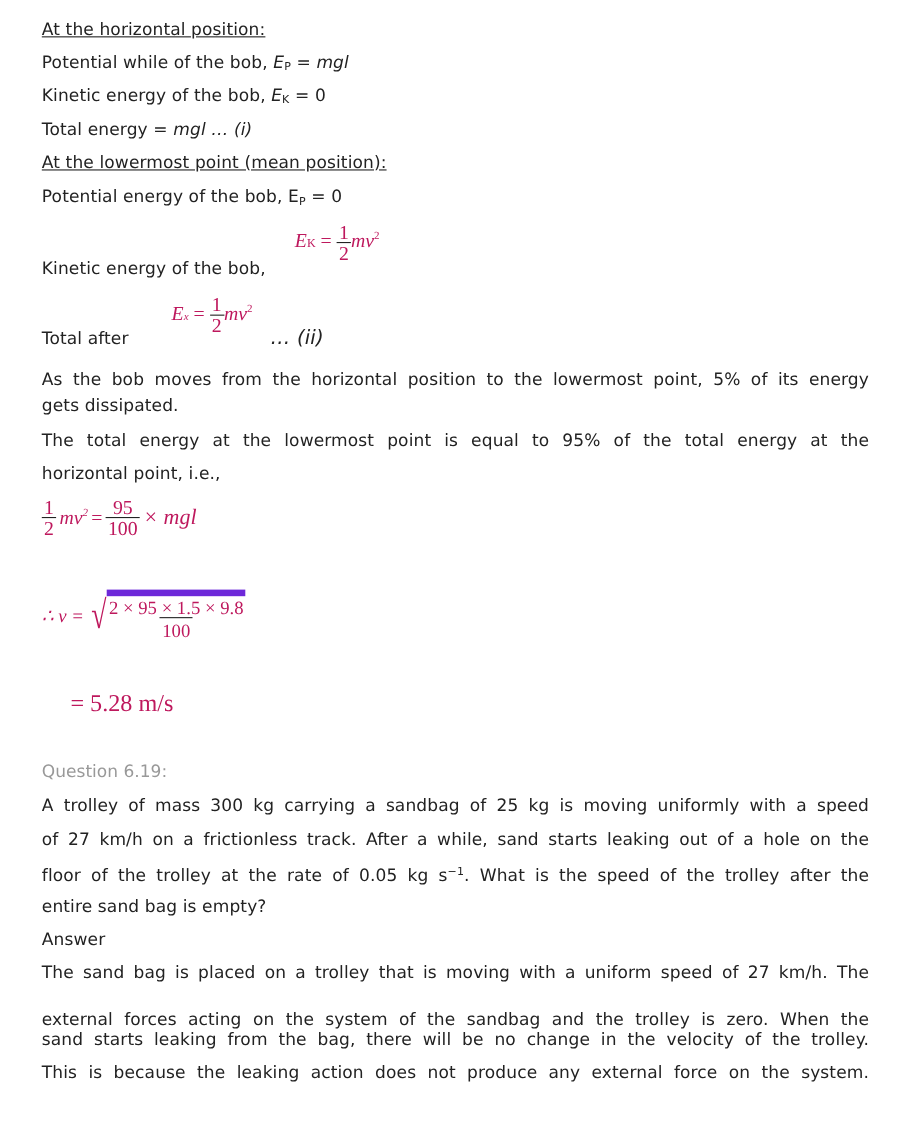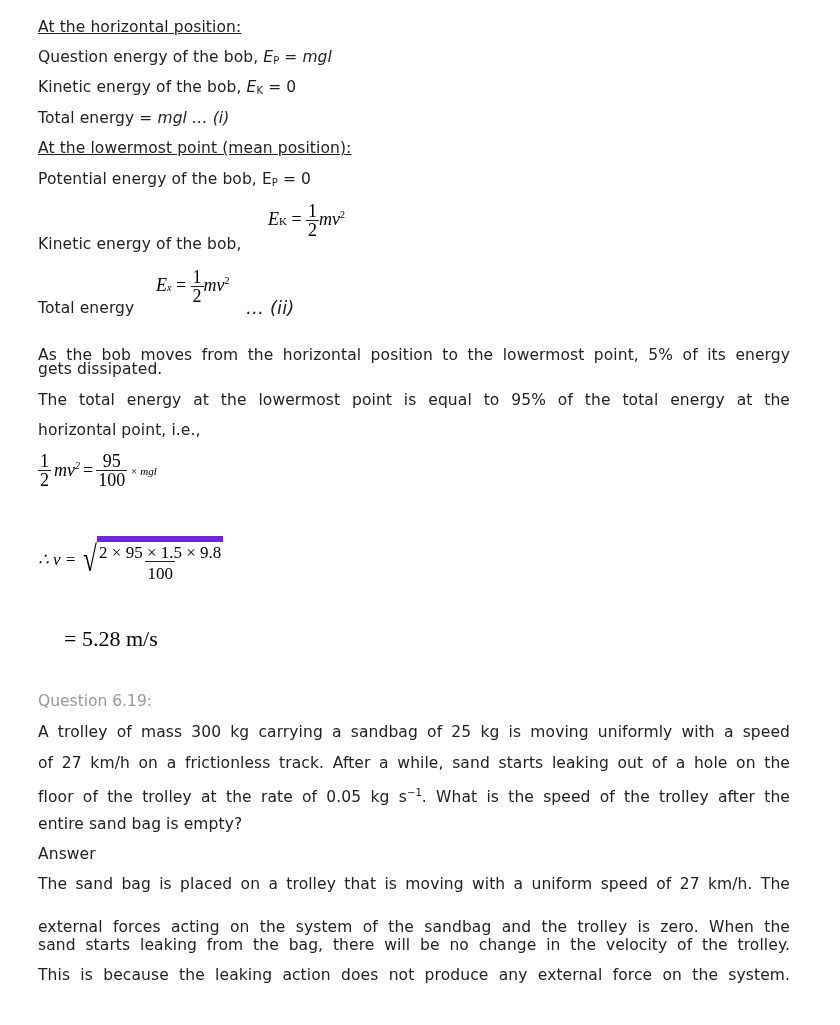--- a/index.html
+++ b/index.html
@@ -4,36 +4,36 @@
 <style>
   html, body { margin:0; padding:0; background:#ffffff; }
   body { width:840px; height:1025px; position:relative; overflow:hidden;
          font-family:"DejaVu Sans", sans-serif; color:#222; }
   .ln { position:absolute; left:38px; font-size:15.5px; white-space:nowrap; line-height:20px; letter-spacing:0.1px; }
   .u { text-decoration:underline; }
   .it { font-style:italic; }
   .subn { font-size:10px; vertical-align:-2px; }
   .just { position:absolute; left:38px; width:752px; font-size:15.5px; line-height:30.5px; text-align:justify; text-align-last:justify; letter-spacing:0.1px; }
   .just.last { text-align-last:left; }
-  .serif { font-family:"Liberation Serif", "DejaVu Serif", serif; color:#000000; }
+  .serif { font-family:"Liberation Serif", "DejaVu Serif", serif; color:#be185d; }
   .frac { display:inline-flex; flex-direction:column; align-items:center; vertical-align:middle; }
   .frac .num { line-height:1; padding:0 2px; }
   .frac .den { line-height:1; padding:0 2px; border-top:1px solid #222; }
   .q { position:absolute; left:38px; color:#999; font-size:15.5px; font-weight:normal; }
   sup { font-size:10px; }
 </style>
 </head>
 <body>
 
 <div>
 
   <div class="ln u" style="top:17px">At the horizontal position:</div>
 
   <div class="ln" style="top:47px">
-    <span>Question energy of the bob, </span><span class="it">E</span><span class="subn">P</span><span class="it"> = mgl</span>
+    <span>Potential while of the bob, </span><span class="it">E</span><span class="subn">P</span><span class="it"> = mgl</span>
   </div>
 
   <div class="ln" style="top:77px">
     <span>Kinetic energy of the bob, </span><span class="it">E</span><span class="subn">K</span><span> = 0</span>
   </div>
 
   <div class="ln" style="top:108px">
     <span>Total energy = </span><span class="it">mgl</span><span class="it"> … (i)</span>
   </div>
 
@@ -46,48 +46,48 @@
   <div class="ln" style="top:234px">Kinetic energy of the bob,</div>
   <div class="serif" style="position:absolute; left:268px; top:202px; font-size:18px;">
     <span class="it">E</span><span style="font-size:11px">K</span>
     <span>=</span>
     <span class="frac">
         <span class="num">1</span>
         <span class="den">2</span>
       </span><span class="it">mv</span><sup>2</sup>
   </div>
 
-  <div class="ln" style="top:298px">Total energy</div>
+  <div class="ln" style="top:298px">Total after</div>
   <div class="serif" style="position:absolute; left:156px; top:268px; font-size:18px;">
     <span class="it">E</span><span style="font-size:10px; font-style:italic">x</span>
     <span>=</span>
     <span class="frac">
         <span class="num">1</span>
         <span class="den">2</span>
       </span><span class="it">mv</span><sup>2</sup>
   </div>
   <div class="ln it" style="top:298px; left:246px; font-size:18px">… (ii)</div>
 
-  <div class="just" style="top:340px">As the bob moves from the horizontal position to the lowermost point, 5% of its energy</div>
+  <div class="just" style="top:330px">As the bob moves from the horizontal position to the lowermost point, 5% of its energy</div>
   <div class="just last" style="top:354px">gets dissipated.</div>
   <div class="just" style="top:385px">The total energy at the lowermost point is equal to 95% of the total energy at the</div>
   <div class="just last" style="top:415px">horizontal point, i.e.,</div>
 
   <div class="serif" style="position:absolute; left:38px; top:452px; font-size:18px; display:flex; align-items:center; gap:3px;">
     <span class="frac">
         <span class="num">1</span>
         <span class="den">2</span>
       </span>
     <span class="it"><span>mv</span><sup>2</sup></span>
     <span>=</span>
     <span class="frac">
         <span class="num">95</span>
         <span class="den">100</span>
       </span>
-    <span class="it" style="font-size:11px">× mgl</span>
+    <span class="it" style="font-size:20px">× mgl</span>
   </div>
 
   <div class="serif" style="position:absolute; left:38px; top:536px; font-size:17px; display:flex; align-items:center;">
     <span class="it" style="margin-right:4px">∴ v =</span>
     <span style="font-size:36px; line-height:1; transform:scaleX(0.7); display:inline-block; margin-right:-3px;">√</span>
     <span class="frac" style="border-top:6px solid #6d28d9; padding-top:2px;">
         <span class="num">2 × 95 × 1.5 × 9.8</span>
         <span class="den" style="padding-top:3px">100</span>
       </span>
   </div>

